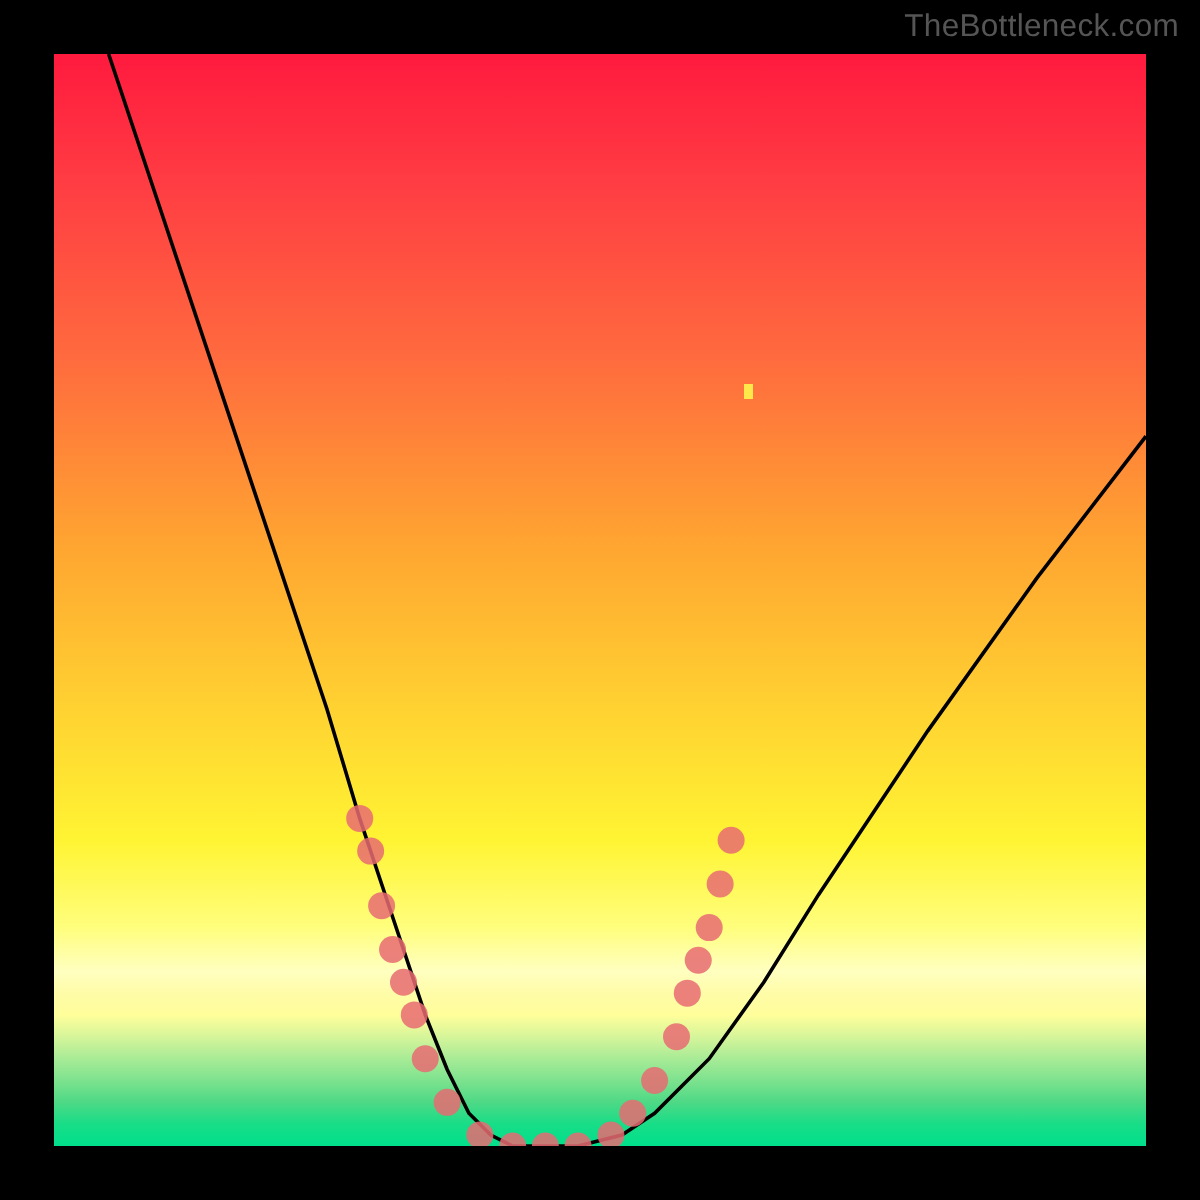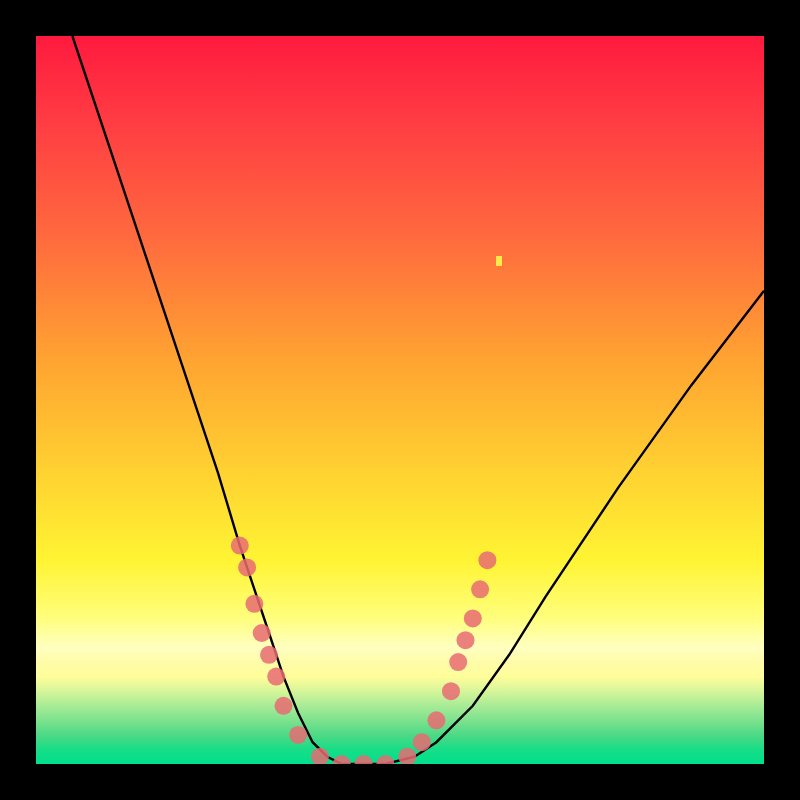--- a/index.html
+++ b/index.html
@@ -87,13 +87,14 @@
           <circle cx="422.2" cy="626.1" r="9" fill="#e86b72" fill-opacity="0.85"></circle>
           <circle cx="429.5" cy="604.2" r="9" fill="#e86b72" fill-opacity="0.85"></circle>
           <circle cx="436.8" cy="582.4" r="9" fill="#e86b72" fill-opacity="0.85"></circle>
           <circle cx="444.1" cy="553.3" r="9" fill="#e86b72" fill-opacity="0.85"></circle>
           <circle cx="451.4" cy="524.2" r="9" fill="#e86b72" fill-opacity="0.85"></circle>
         </g>
 
       <rect x="460" y="220" width="6" height="10" fill="#ffe84a"></rect>
     </svg>
   </div>
+  <div class="watermark">TheBottleneck.com</div>
 </div>
 
 </body></html>

